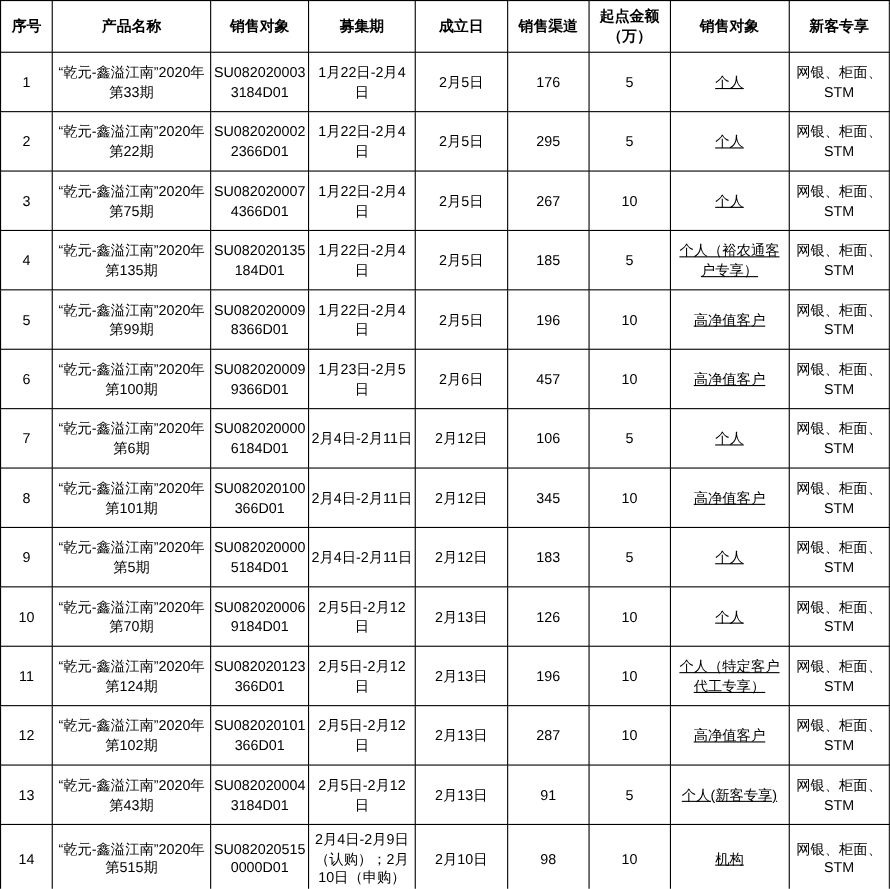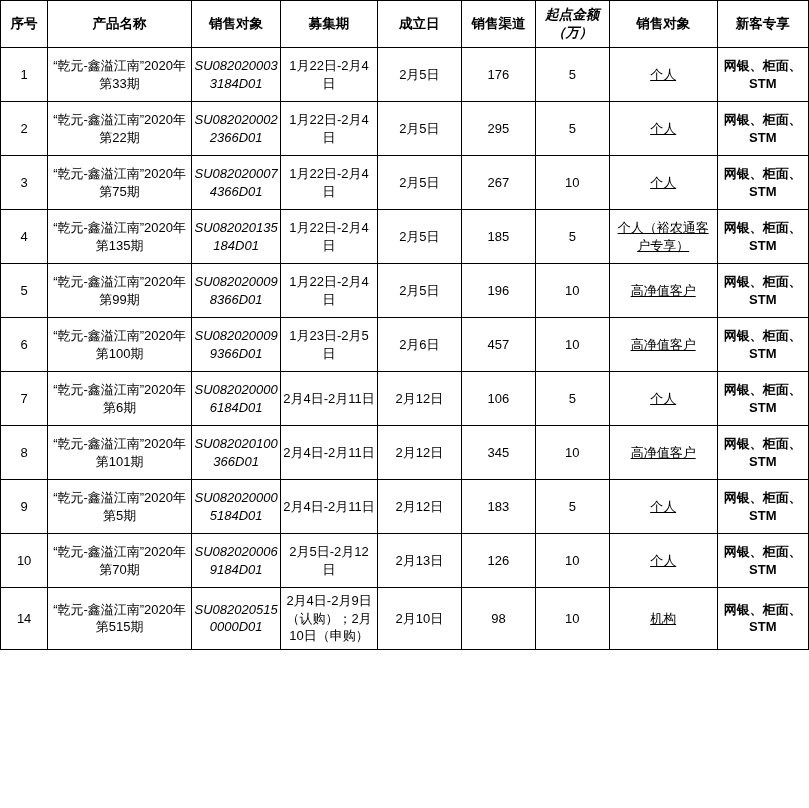--- a/index.html
+++ b/index.html
@@ -47,25 +47,25 @@
   col.c-name     { width: 140px; }
   col.c-code     { width: 87px; }
   col.c-raise    { width: 94px; }
   col.c-est      { width: 82px; }
   col.c-term     { width: 72px; }
   col.c-min      { width: 72px; }
   col.c-target   { width: 105px; }
   col.c-channel  { width: 89px; }
 
   td.cell-name   { font-size: 12.5px; }
-  td.cell-code   { font-size: 12.5px; font-style: italic; }
+  td.cell-code   { font-size: 12.5px; }
   td.cell-raise  { font-size: 12.5px; }
   td.cell-target { font-size: 12.5px; text-decoration: underline; }
-  td.cell-channel{ font-size: 12.5px; font-weight: bold; }
-  th.head-min    { line-height: 1.2; font-style: italic; }
+  td.cell-channel{ font-size: 12.5px; }
+  th.head-min    { line-height: 1.2; }
 </style>
 </head>
 <body>
 
 <div class="table-wrap">
   <table class="product-table">
     <colgroup>
       <col class="c-idx">
       <col class="c-name">
       <col class="c-code">
@@ -197,20 +197,53 @@
           <td class="cell-name">“乾元-鑫溢江南”2020年第70期</td>
           <td class="cell-code">SU0820200069184D01</td>
           <td class="cell-raise">2月5日-2月12日</td>
           <td class="cell-est">2月13日</td>
           <td class="cell-term">126</td>
           <td class="cell-min">10</td>
           <td class="cell-target">个人</td>
           <td class="cell-channel">网银、柜面、STM</td>
         </tr>
         <tr>
+          <td class="cell-index">11</td>
+          <td class="cell-name">“乾元-鑫溢江南”2020年第124期</td>
+          <td class="cell-code">SU082020123366D01</td>
+          <td class="cell-raise">2月5日-2月12日</td>
+          <td class="cell-est">2月13日</td>
+          <td class="cell-term">196</td>
+          <td class="cell-min">10</td>
+          <td class="cell-target">个人（特定客户代工专享）</td>
+          <td class="cell-channel">网银、柜面、STM</td>
+        </tr>
+        <tr>
+          <td class="cell-index">12</td>
+          <td class="cell-name">“乾元-鑫溢江南”2020年第102期</td>
+          <td class="cell-code">SU082020101366D01</td>
+          <td class="cell-raise">2月5日-2月12日</td>
+          <td class="cell-est">2月13日</td>
+          <td class="cell-term">287</td>
+          <td class="cell-min">10</td>
+          <td class="cell-target">高净值客户</td>
+          <td class="cell-channel">网银、柜面、STM</td>
+        </tr>
+        <tr>
+          <td class="cell-index">13</td>
+          <td class="cell-name">“乾元-鑫溢江南”2020年第43期</td>
+          <td class="cell-code">SU0820200043184D01</td>
+          <td class="cell-raise">2月5日-2月12日</td>
+          <td class="cell-est">2月13日</td>
+          <td class="cell-term">91</td>
+          <td class="cell-min">5</td>
+          <td class="cell-target">个人(新客专享)</td>
+          <td class="cell-channel">网银、柜面、STM</td>
+        </tr>
+        <tr>
           <td class="cell-index">14</td>
           <td class="cell-name">“乾元-鑫溢江南”2020年第515期</td>
           <td class="cell-code">SU0820205150000D01</td>
           <td class="cell-raise">2月4日-2月9日（认购）；2月10日（申购）</td>
           <td class="cell-est">2月10日</td>
           <td class="cell-term">98</td>
           <td class="cell-min">10</td>
           <td class="cell-target">机构</td>
           <td class="cell-channel">网银、柜面、STM</td>
         </tr>

